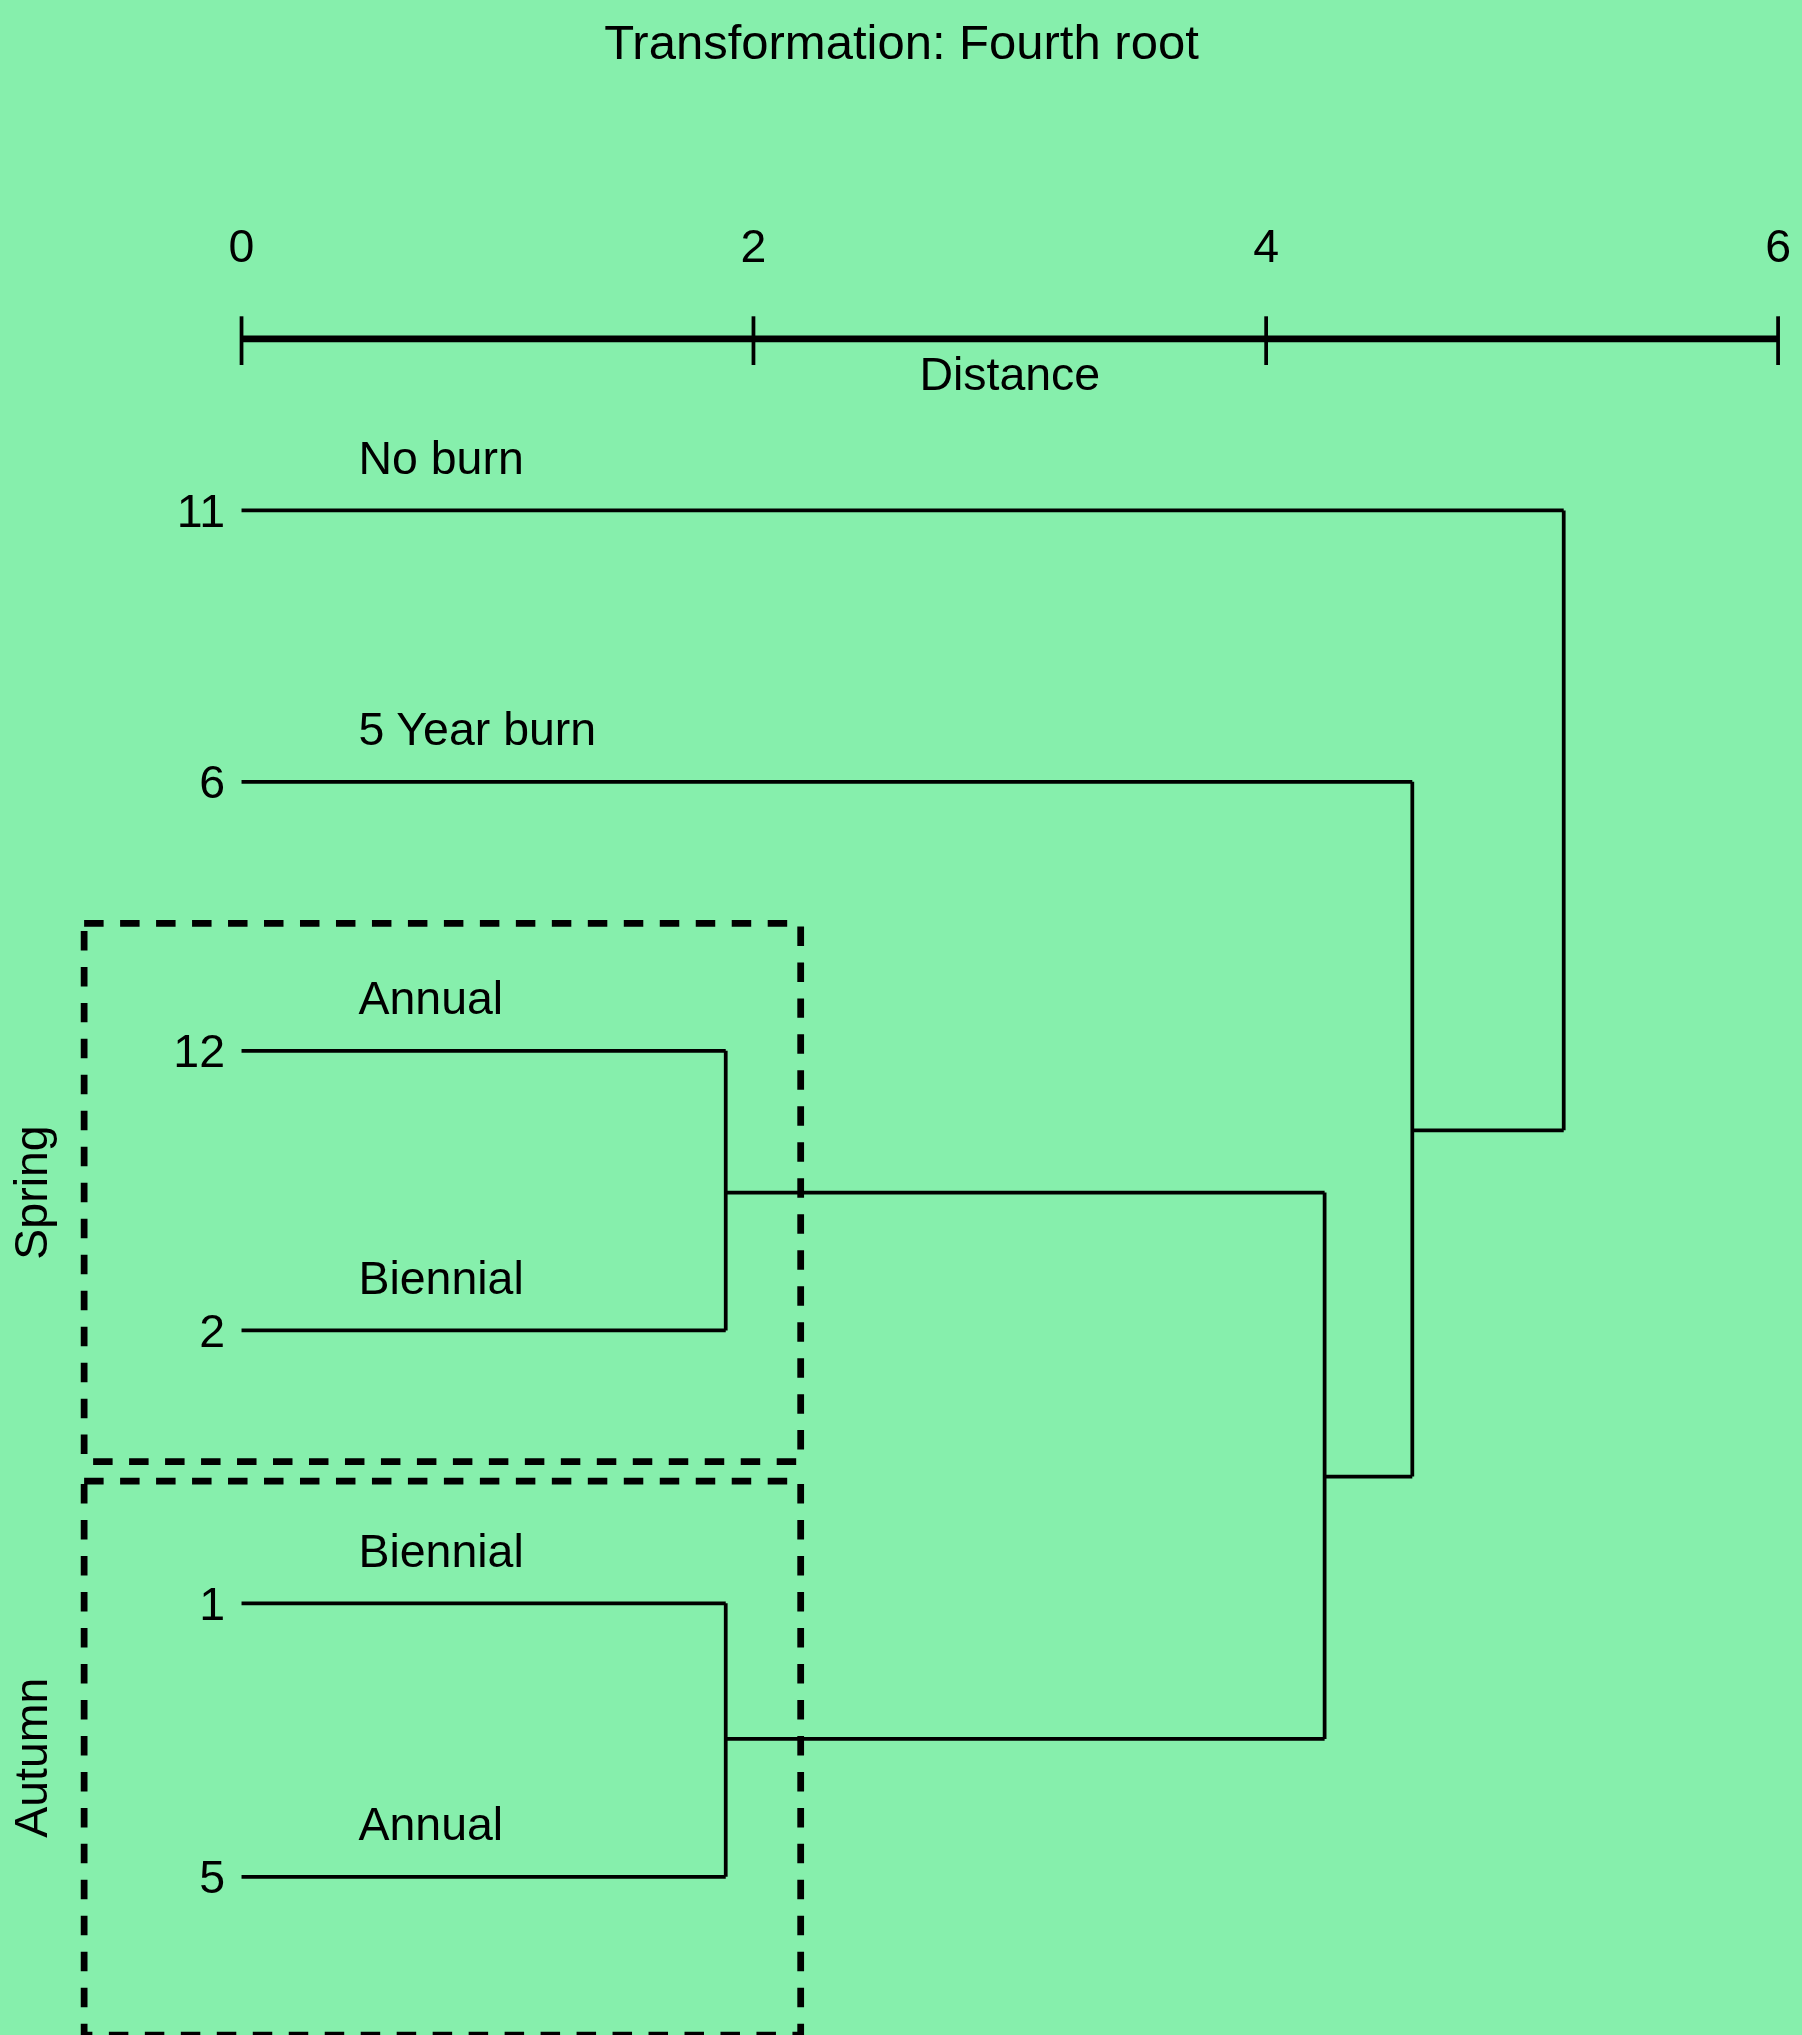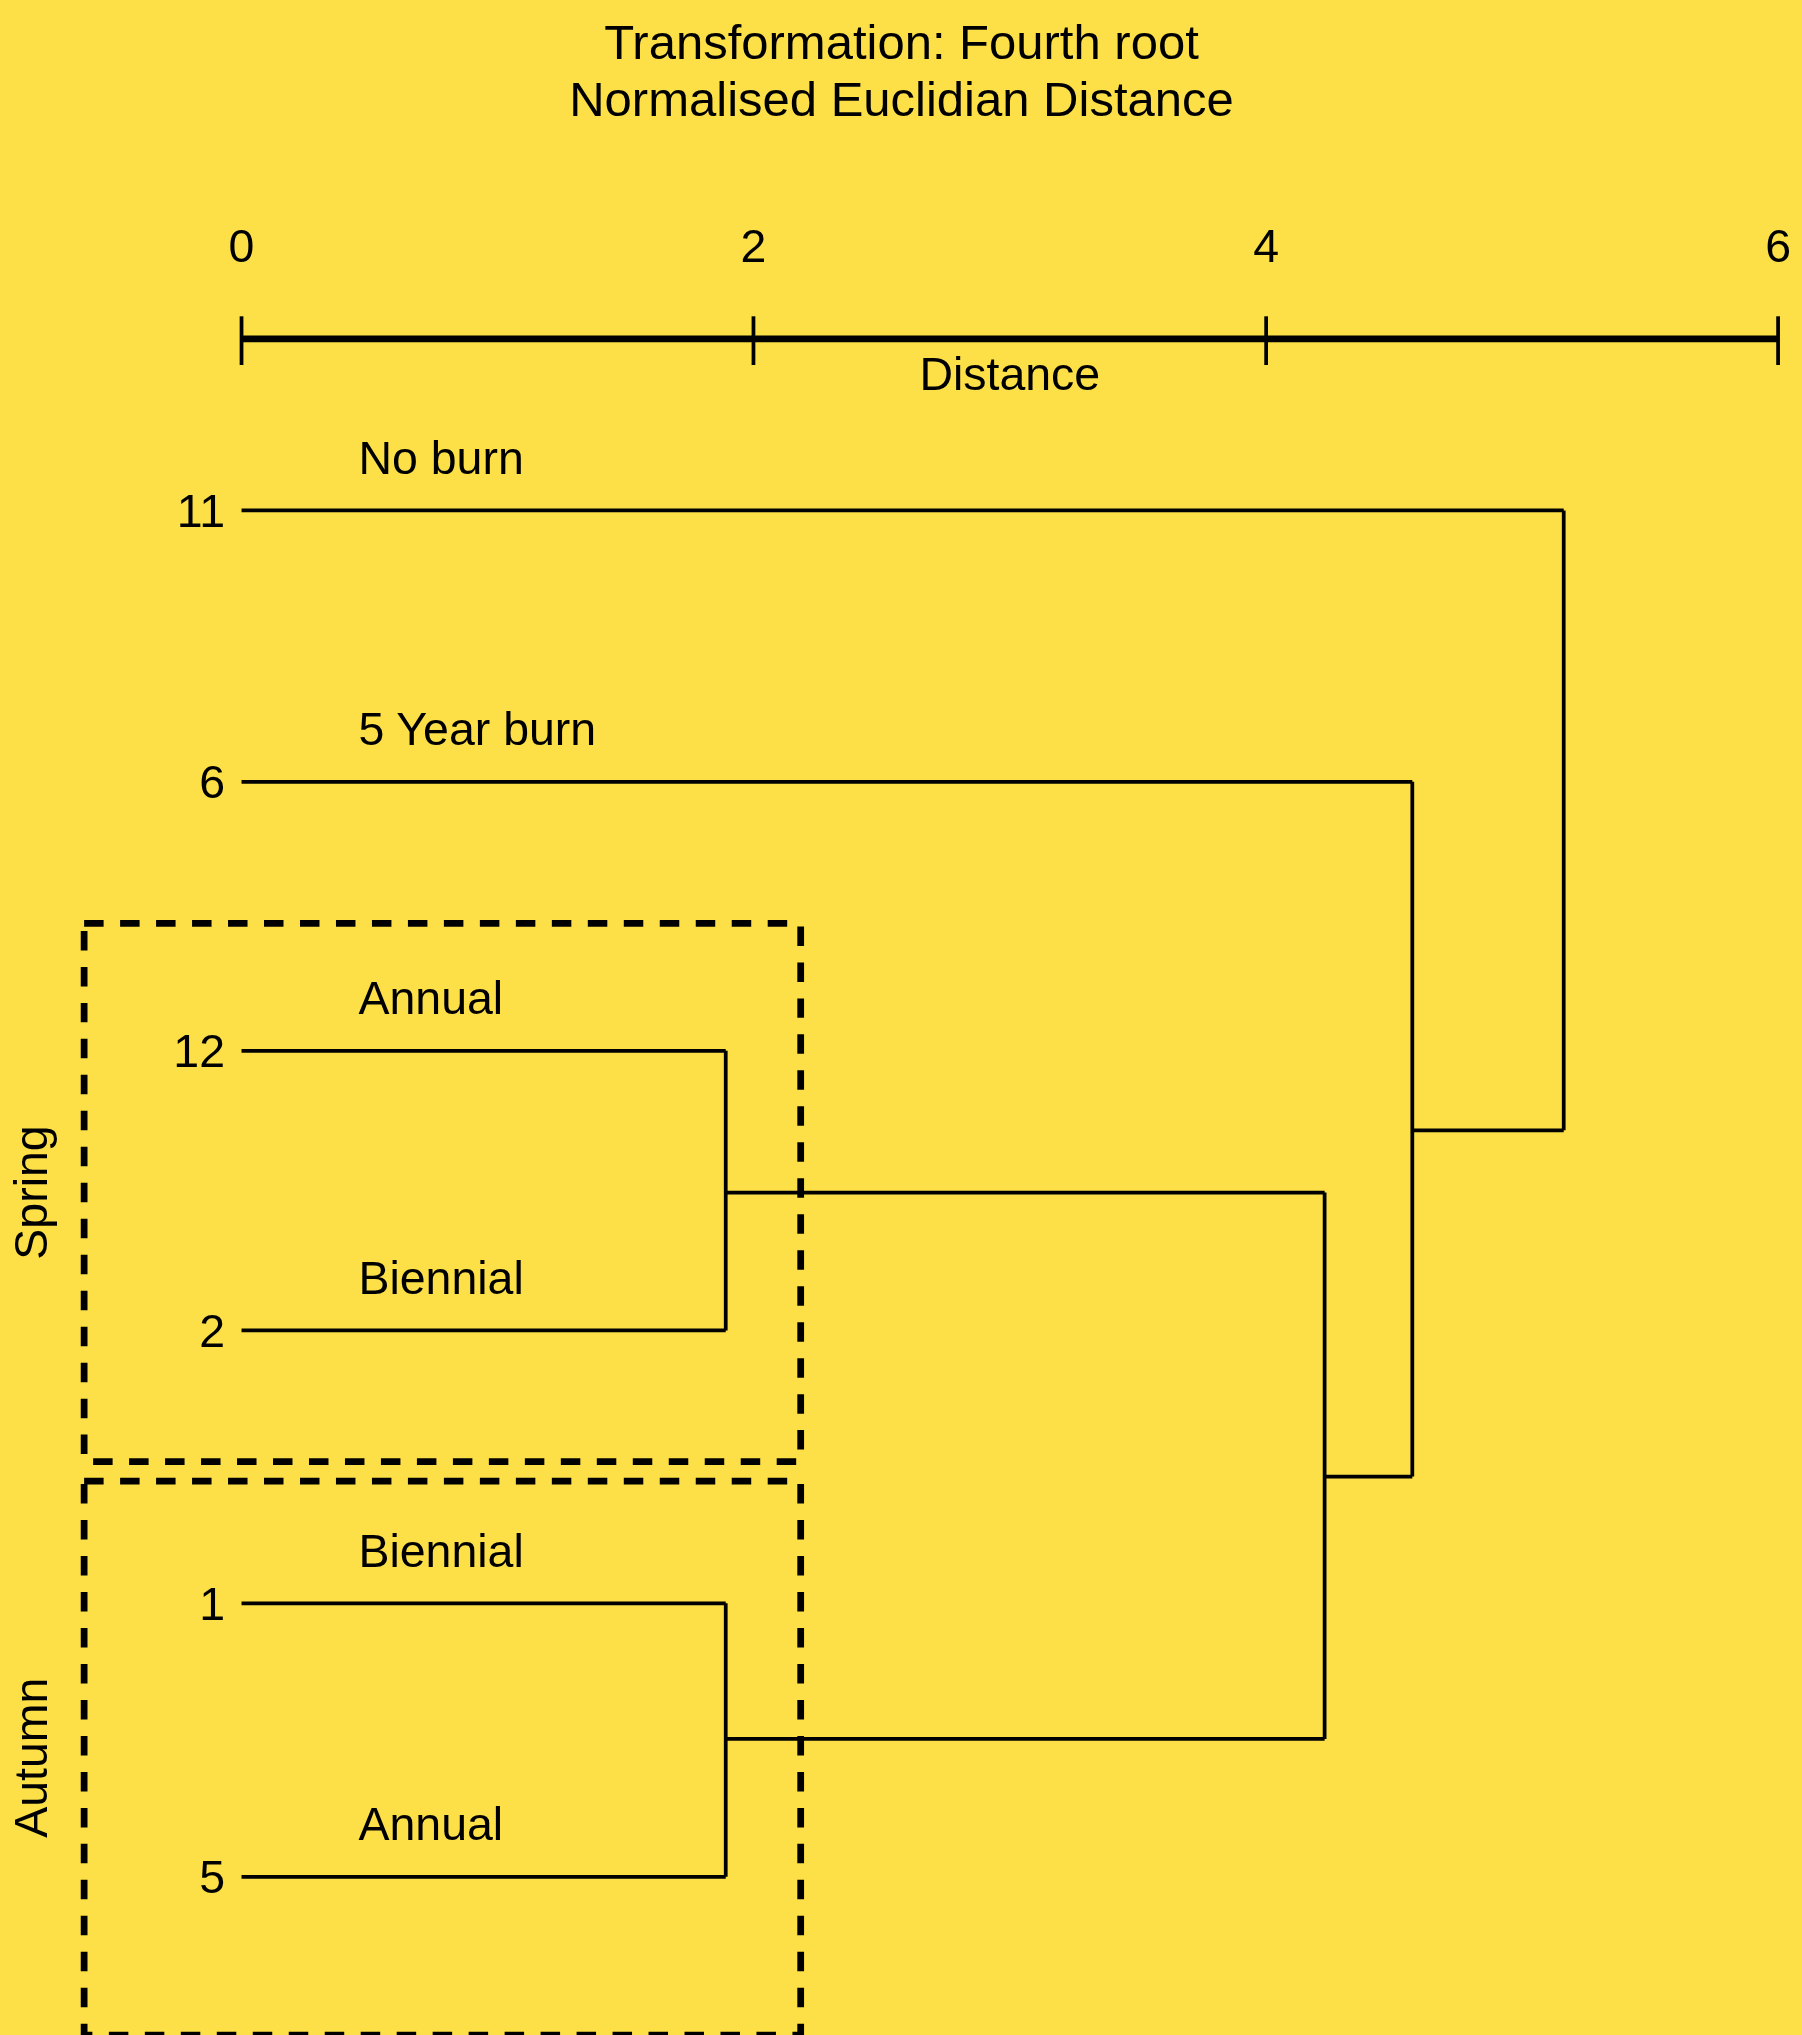--- a/index.html
+++ b/index.html
@@ -8,21 +8,21 @@
     background: #ffffff;
   }
   body {
     font-family: "Liberation Sans", sans-serif;
     color: #000000;
   }
   #page {
     position: relative;
     width: 1803px;
     height: 2035px;
-    background: #fde047;
+    background: #86efac;
     overflow: hidden;
   }
   .title-block {
     position: absolute;
     left: 0;
     top: 13.5px;
     width: 1803px;
     text-align: center;
     line-height: 1.18;
   }
@@ -61,21 +61,20 @@
   .leaf-label { font-size: 62px; text-anchor: start; }
   .group-label { font-size: 62px; text-anchor: middle; }
 </style>
 </head>
 <body>
 
 <div id="page">
 
   <div class="title-block">
     <div class="title-line">Transformation: Fourth root</div>
-    <div class="title-line">Normalised Euclidian Distance</div>
   </div>
 
   <svg id="plot" viewBox="0 0 2405 2715">
 
     <g>
       <line class="axis-line" x1="322" y1="452" x2="2372" y2="452"></line>
       <line class="tick-line" x1="322" y1="422" x2="322" y2="487"></line>
       <line class="tick-line" x1="1005" y1="422" x2="1005" y2="487"></line>
       <line class="tick-line" x1="1689" y1="422" x2="1689" y2="487"></line>
       <line class="tick-line" x1="2372" y1="422" x2="2372" y2="487"></line>

